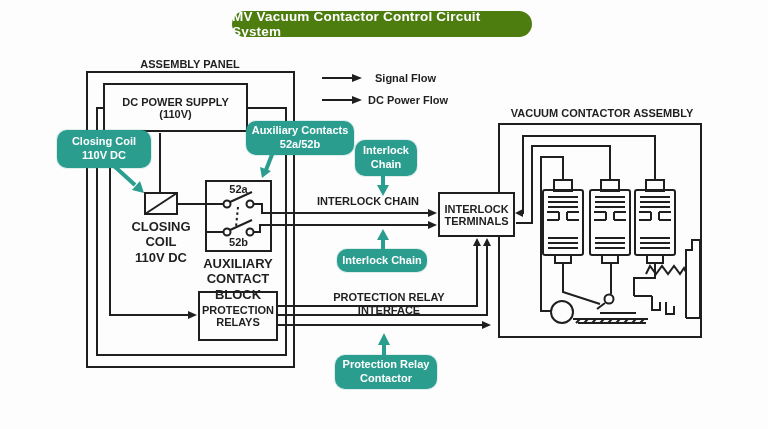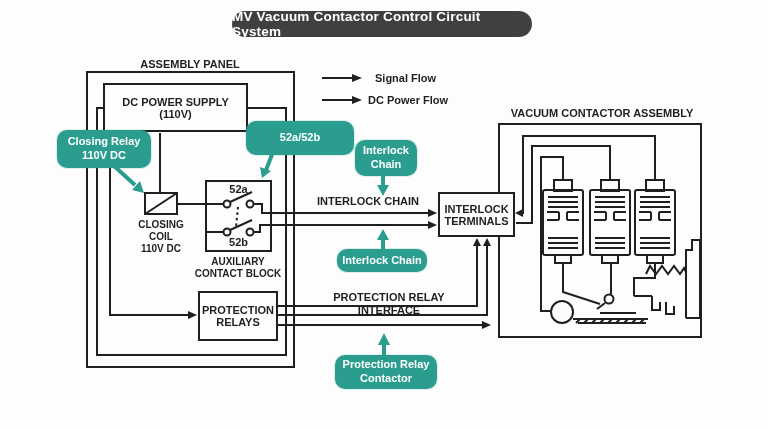--- a/index.html
+++ b/index.html
@@ -8,30 +8,30 @@
     background:#fdfdfd;
     font-family:"Liberation Sans",sans-serif;
     color:#1c1c1c;
   }
   
   .obox{position:absolute;border:2px solid #1f1f1f;background:transparent;box-sizing:border-box;z-index:2;}
   .obox.white{background:#fdfdfd;}
   
   .dlabel{position:absolute;font-weight:bold;color:#1f1f1f;text-align:center;z-index:2;line-height:1.18;}
   .sz11{font-size:11px;}
-  .sz10{font-size:10px;}
+  .sz10{font-size:13px;}
   
   .badge{
     position:absolute;background:#2a9d8f;color:#fff;border-radius:10px;
     display:flex;flex-direction:column;align-items:center;justify-content:center;
     font-size:11px;font-weight:bold;text-align:center;line-height:1.25;z-index:4;
     box-shadow:0 0 0 1px rgba(42,157,143,.15);
   }
   .pill{
-    position:absolute;background:#404040;color:#fff;border-radius:13px;
+    position:absolute;background:#4d7c0f;color:#fff;border-radius:13px;
     display:flex;align-items:center;justify-content:center;
     font-size:13.5px;font-weight:bold;z-index:4;letter-spacing:.2px;
   }
   svg{position:absolute;left:0;top:0;z-index:1;}
   .boxtext{display:flex;flex-direction:column;align-items:center;justify-content:center;height:100%;font-weight:bold;color:#1f1f1f;text-align:right;}
 </style>
 </head>
 <body>
 
 <svg width="768" height="429" viewBox="0 0 768 429">
@@ -183,24 +183,25 @@
   <div>110V DC</div>
 </div>
 <div class="dlabel sz10" style="left:185px;top:256px;width:106px;">
   <div>AUXILIARY</div>
   <div>CONTACT BLOCK</div>
 </div>
 <div class="dlabel sz11" style="left:314px;top:195px;width:108px;">INTERLOCK CHAIN</div>
 <div class="dlabel sz11" style="left:302px;top:291px;width:174px;">PROTECTION RELAY INTERFACE</div>
 
 <div class="badge" style="left:57px;top:130px;width:94px;height:38px;">
-  <span>Closing Relay</span>
+  <span>Closing Coil</span>
   <span>110V DC</span>
 </div>
 <div class="badge" style="left:246px;top:121px;width:108px;height:34px;">
+  <span>Auxiliary Contacts</span>
   <span>52a/52b</span>
 </div>
 <div class="badge" style="left:355px;top:140px;width:62px;height:36px;">
   <span>Interlock</span>
   <span>Chain</span>
 </div>
 <div class="badge" style="left:337px;top:249px;width:90px;height:23px;">
   <span>Interlock Chain</span>
 </div>
 <div class="badge" style="left:335px;top:355px;width:102px;height:34px;">

